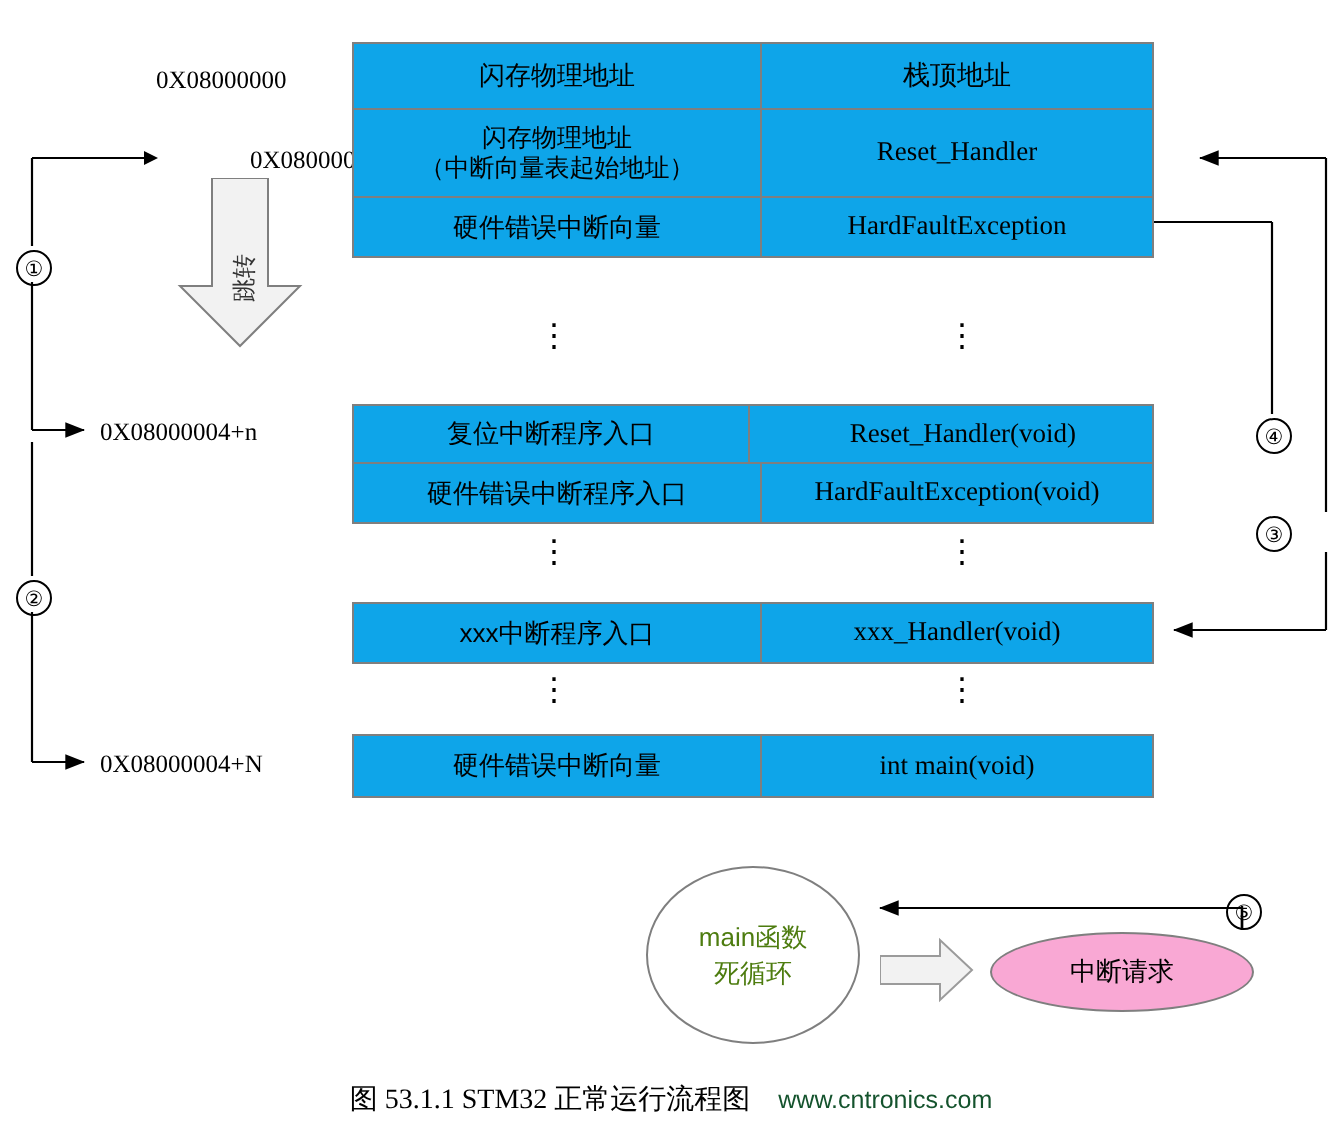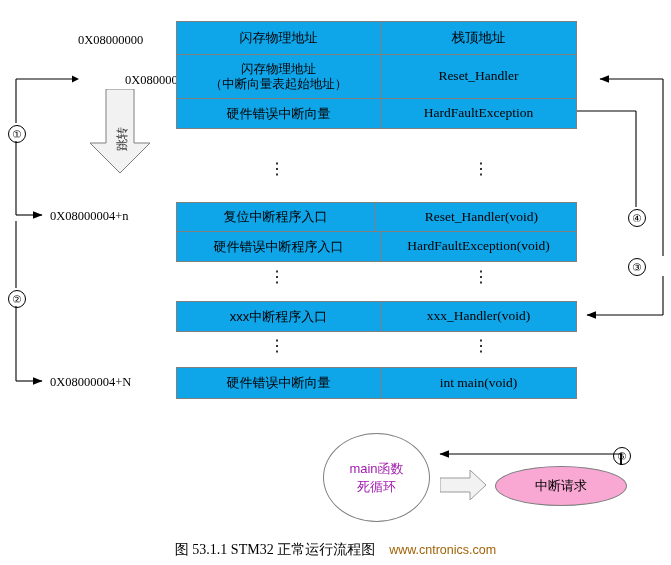--- a/index.html
+++ b/index.html
@@ -90,37 +90,37 @@
     transform-origin:left top;
     font-family:"Liberation Sans","DejaVu Sans",sans-serif;
     white-space:nowrap;
   }
 
   
   .loop{
     position:absolute;left:323px;top:420px;width:105px;height:87px;
     border:1px solid #7f7f7f;border-radius:50%;
     display:flex;flex-direction:column;align-items:center;justify-content:center;
-    font-size:13px;line-height:1.35;background:#fff;color:#a21caf;
+    font-size:13px;line-height:1.35;background:#fff;color:#4d7c0f;
   }
   .irq{
     position:absolute;left:495px;top:453px;width:130px;height:38px;
     border:1px solid #7f7f7f;border-radius:50%;
     display:flex;align-items:center;justify-content:center;
     font-size:13px;background:#f9a8d4;color:#000;
   }
 
   
   .caption{
     position:absolute;left:0;top:528px;width:671px;text-align:center;
     font-family:"Liberation Serif","DejaVu Serif",serif;
     font-size:14px;color:#000;
   }
   .caption .site{
-    color:#a16207;font-family:"Liberation Sans","DejaVu Sans",sans-serif;
+    color:#14532d;font-family:"Liberation Sans","DejaVu Sans",sans-serif;
     font-size:12.5px;margin-left:14px;
   }
 </style>
 </head>
 <body>
 
 <div class="stage">
 
   <div class="addr" style="left:78px;top:20px;">0X08000000</div>
   <div class="addr" style="left:78px;top:60px;margin-left:47px;">0X08000004</div>

